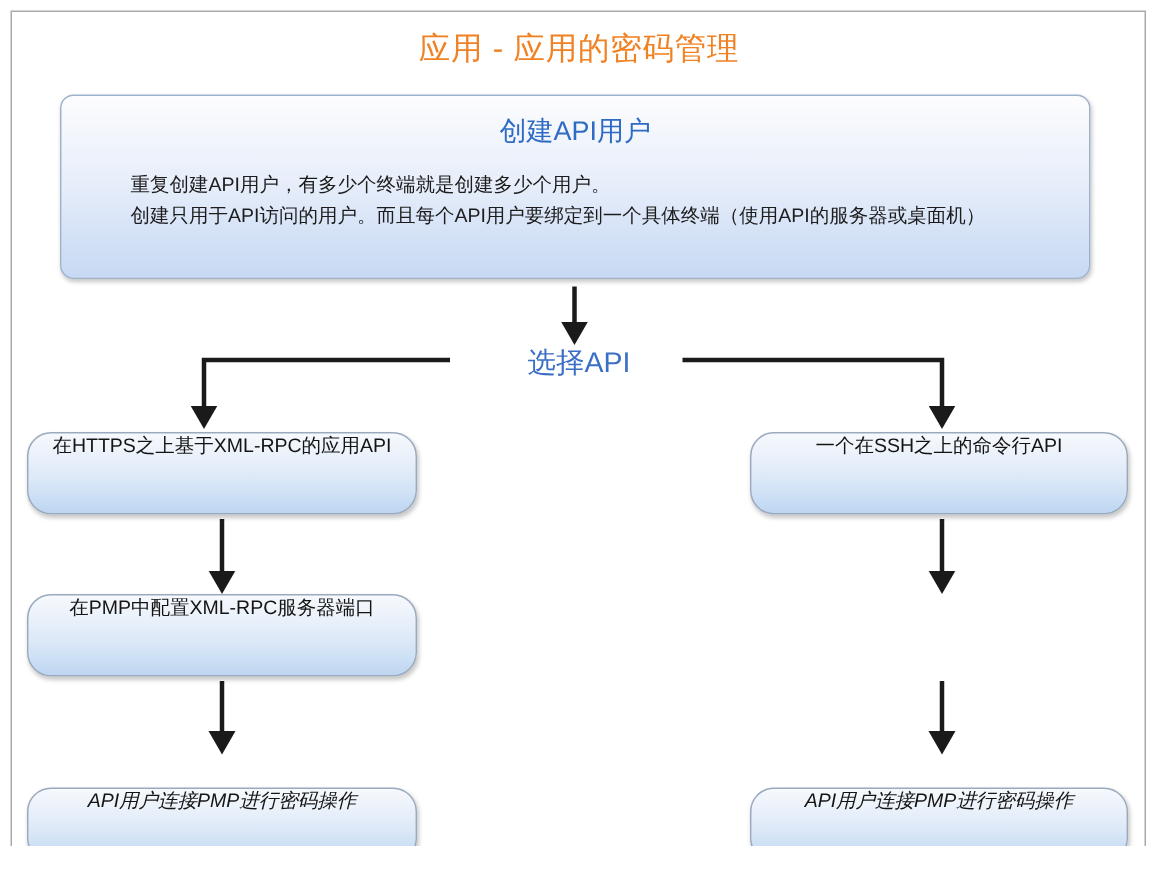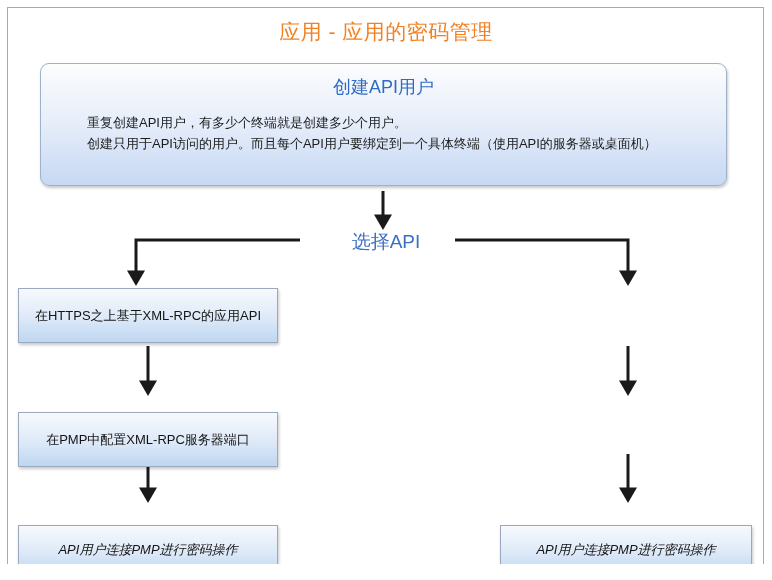--- a/index.html
+++ b/index.html
@@ -96,44 +96,44 @@
     font-size: 19px;
     color: #3b6fc6;
     white-space: nowrap;
   }
 
   
   .flow-box {
     position: absolute;
     box-sizing: border-box;
     border: 1px solid #9aa9bd;
-    border-radius: 0;
+    border-radius: 16px;
     background: linear-gradient(to bottom,
         #f6f9fd 0%,
         #edf3fb 22%,
         #dde9f8 55%,
         #c8ddf4 85%,
         #bfd6f1 100%);
     box-shadow: 1px 2px 3px rgba(0,0,0,0.22);
     display: flex;
-    align-items: center;
+    align-items: flex-start;
     justify-content: center;
   }
   .flow-box .flow-label {
     font-size: 13px;
     color: #141414;
     white-space: nowrap;
     line-height: 16px;
   }
 
   .col-left  { left: 18px;  width: 260px; }
   .col-right { left: 500px; width: 252px; }
 
   .row-1 { top: 288px; height: 55px; }
-  .row-2 { top: 412px; height: 55px; }
+  .row-2 { top: 396px; height: 55px; }
   .row-3 { top: 525px; height: 50px; font-style: italic; }
 
   
   #connectors {
     position: absolute;
     left: 0;
     top: 0;
     width: 772px;
     height: 580px;
     pointer-events: none;
@@ -181,17 +181,20 @@
   <div class="flow-box col-left row-1">
     <span class="flow-label">在HTTPS之上基于XML-RPC的应用API</span>
   </div>
   <div class="flow-box col-left row-2">
     <span class="flow-label">在PMP中配置XML-RPC服务器端口</span>
   </div>
   <div class="flow-box col-left row-3">
     <span class="flow-label">API用户连接PMP进行密码操作</span>
   </div>
 
+  <div class="flow-box col-right row-1">
+    <span class="flow-label">一个在SSH之上的命令行API</span>
+  </div>
   <div class="flow-box col-right row-3">
     <span class="flow-label">API用户连接PMP进行密码操作</span>
   </div>
 
 </div>
 
 </body></html>

